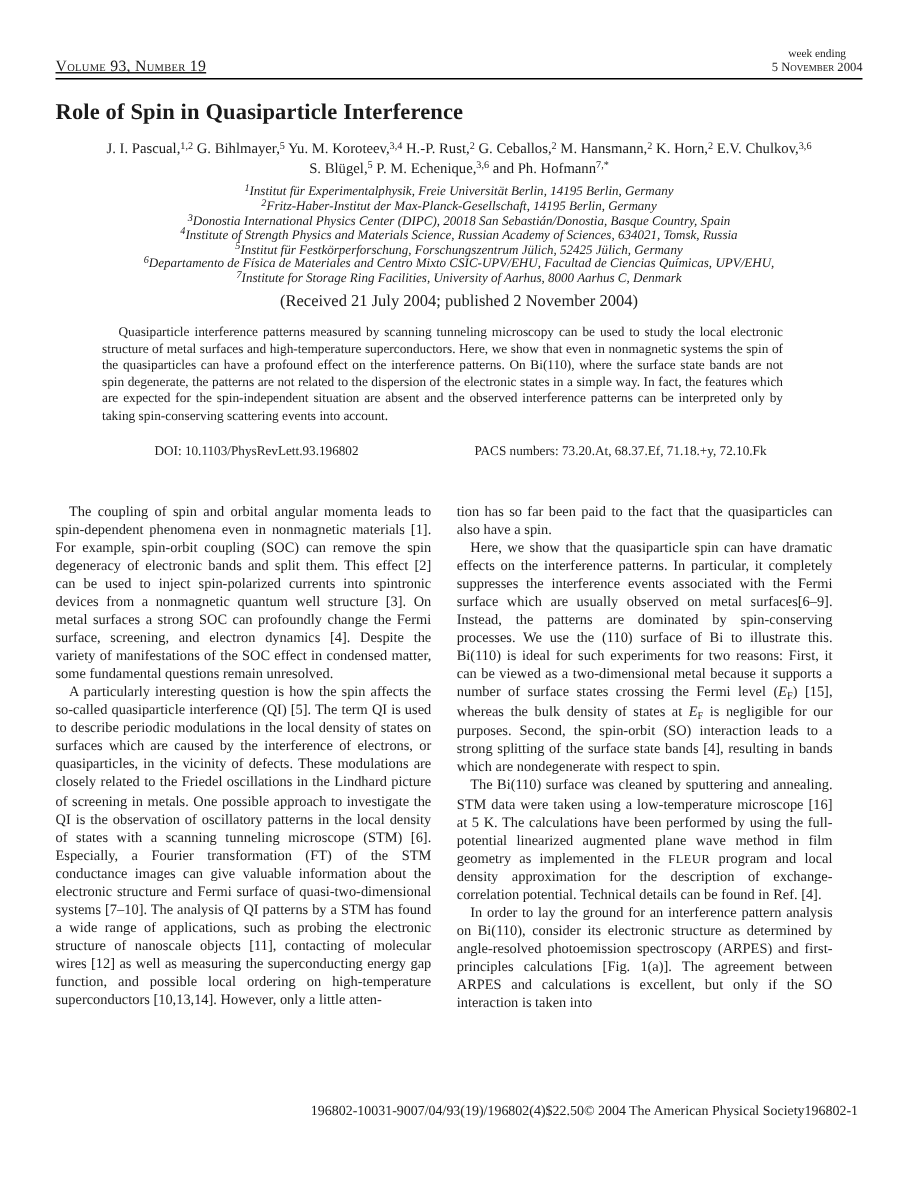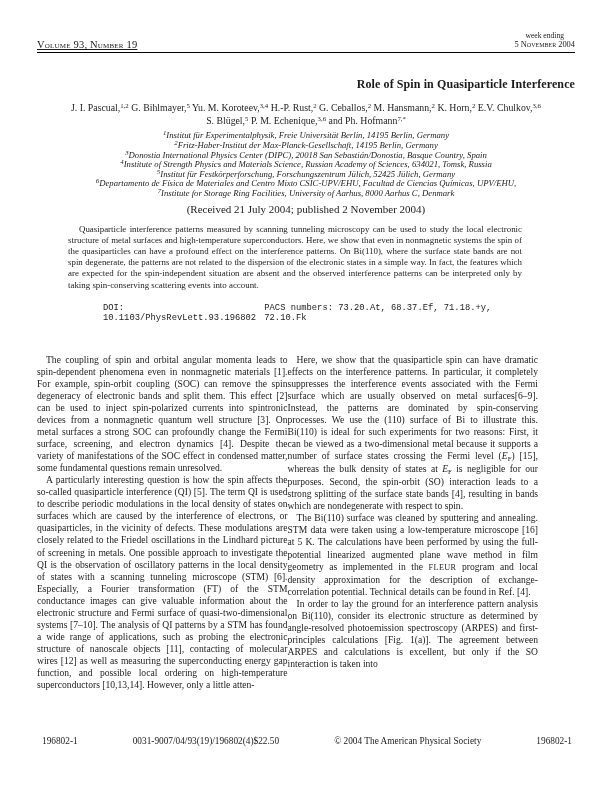--- a/index.html
+++ b/index.html
@@ -43,24 +43,24 @@
     line-height: 1.2;
     white-space: nowrap;
   }
   .week-ending .date { font-variant: small-caps; font-size: 8.4px; }
   .rule {
     margin-top: 2px;
     border-bottom: 1.5px solid #000;
   }
   
   .title {
-    margin-top: 24px;
-    text-align: right;
+    margin-top: 14px;
+    text-align: left;
     font-weight: bold;
-    font-size: 12px;
+    font-size: 15px;
     letter-spacing: 0.1px;
   }
   .authors {
     margin-top: 10px;
     text-align: center;
     font-size: 9.8px;
     line-height: 12.6px;
   }
   sup {
     font-size: 6.8px;
@@ -86,47 +86,47 @@
     margin: 9px 53px 0 31px;
     font-size: 8.9px;
     line-height: 11.2px;
     text-align: justify;
     text-indent: 11px;
   }
   .doi-row {
     margin-top: 12px;
     display: flex;
     font-size: 8.8px;
-    font-family: Liberation Mono, monospace;
   }
   .doi { margin-left: 66px; }
   .pacs { margin-left: auto; margin-right: 64px; }
   
   .body-cols {
     margin-top: 31px;
     display: flex;
+    gap: 17px;
   }
   .col {
     width: 250.5px;
     font-size: 9.6px;
     line-height: 12.05px;
     text-align: justify;
   }
   .col p { margin: 0; }
   .col p.indent { text-indent: 9px; }
   .col sub { font-size: 6.8px; vertical-align: baseline; position: relative; top: 0.25em; }
   .col i { font-style: italic; }
   .sc { font-size: 8.2px; letter-spacing: 0.4px; }
   
   .footer {
     position: absolute;
     left: 42px; right: 40px;
     top: 736px;
     display: flex;
-    justify-content: space-between;
+    justify-content: flex-end;
     font-size: 9.3px;
   }
 </style>
 </head>
 <body>
 
 <div class="page">
 
   <div class="header">
     <div class="vol">Volume 93, Number 19</div>
@@ -162,20 +162,21 @@
     <span class="doi">DOI: 10.1103/PhysRevLett.93.196802</span>
     <span class="pacs">PACS numbers: 73.20.At, 68.37.Ef, 71.18.+y, 72.10.Fk</span>
   </div>
 
   <div class="body-cols">
     <div class="col">
         <p class="indent">The coupling of spin and orbital angular momenta leads to spin-dependent phenomena even in nonmagnetic materials [1]. For example, spin-orbit coupling (SOC) can remove the spin degeneracy of electronic bands and split them. This effect [2] can be used to inject spin-polarized currents into spintronic devices from a nonmagnetic quantum well structure [3]. On metal surfaces a strong SOC can profoundly change the Fermi surface, screening, and electron dynamics [4]. Despite the variety of manifestations of the SOC effect in condensed matter, some fundamental questions remain unresolved.</p>
         <p class="indent">A particularly interesting question is how the spin affects the so-called quasiparticle interference (QI) [5]. The term QI is used to describe periodic modulations in the local density of states on surfaces which are caused by the interference of electrons, or quasiparticles, in the vicinity of defects. These modulations are closely related to the Friedel oscillations in the Lindhard picture of screening in metals. One possible approach to investigate the QI is the observation of oscillatory patterns in the local density of states with a scanning tunneling microscope (STM) [6]. Especially, a Fourier transformation (FT) of the STM conductance images can give valuable information about the electronic structure and Fermi surface of quasi-two-dimensional systems [7–10]. The analysis of QI patterns by a STM has found a wide range of applications, such as probing the electronic structure of nanoscale objects [11], contacting of molecular wires [12] as well as measuring the superconducting energy gap function, and possible local ordering on high-temperature superconductors [10,13,14]. However, only a little atten-</p>
       </div>
     <div class="col">
+        <p>tion has so far been paid to the fact that the quasiparticles can also have a spin.</p>
         <p class="indent">Here, we show that the quasiparticle spin can have dramatic effects on the interference patterns. In particular, it completely suppresses the interference events associated with the Fermi surface which are usually observed on metal surfaces[6–9]. Instead, the patterns are dominated by spin-conserving processes. We use the (110) surface of Bi to illustrate this. Bi(110) is ideal for such experiments for two reasons: First, it can be viewed as a two-dimensional metal because it supports a number of surface states crossing the Fermi level (<i>E</i><sub>F</sub>) [15], whereas the bulk density of states at <i>E</i><sub>F</sub> is negligible for our purposes. Second, the spin-orbit (SO) interaction leads to a strong splitting of the surface state bands [4], resulting in bands which are nondegenerate with respect to spin.</p>
         <p class="indent">The Bi(110) surface was cleaned by sputtering and annealing. STM data were taken using a low-temperature microscope [16] at 5 K. The calculations have been performed by using the full-potential linearized augmented plane wave method in film geometry as implemented in the <span class="sc">FLEUR</span> program and local density approximation for the description of exchange-correlation potential. Technical details can be found in Ref. [4].</p>
         <p class="indent">In order to lay the ground for an interference pattern analysis on Bi(110), consider its electronic structure as determined by angle-resolved photoemission spectroscopy (ARPES) and first-principles calculations [Fig. 1(a)]. The agreement between ARPES and calculations is excellent, but only if the SO interaction is taken into</p>
       </div>
   </div>
 
   <div class="footer">
     <span>196802-1</span>
     <span>0031-9007/04/93(19)/196802(4)$22.50</span>
     <span>© 2004 The American Physical Society</span>

